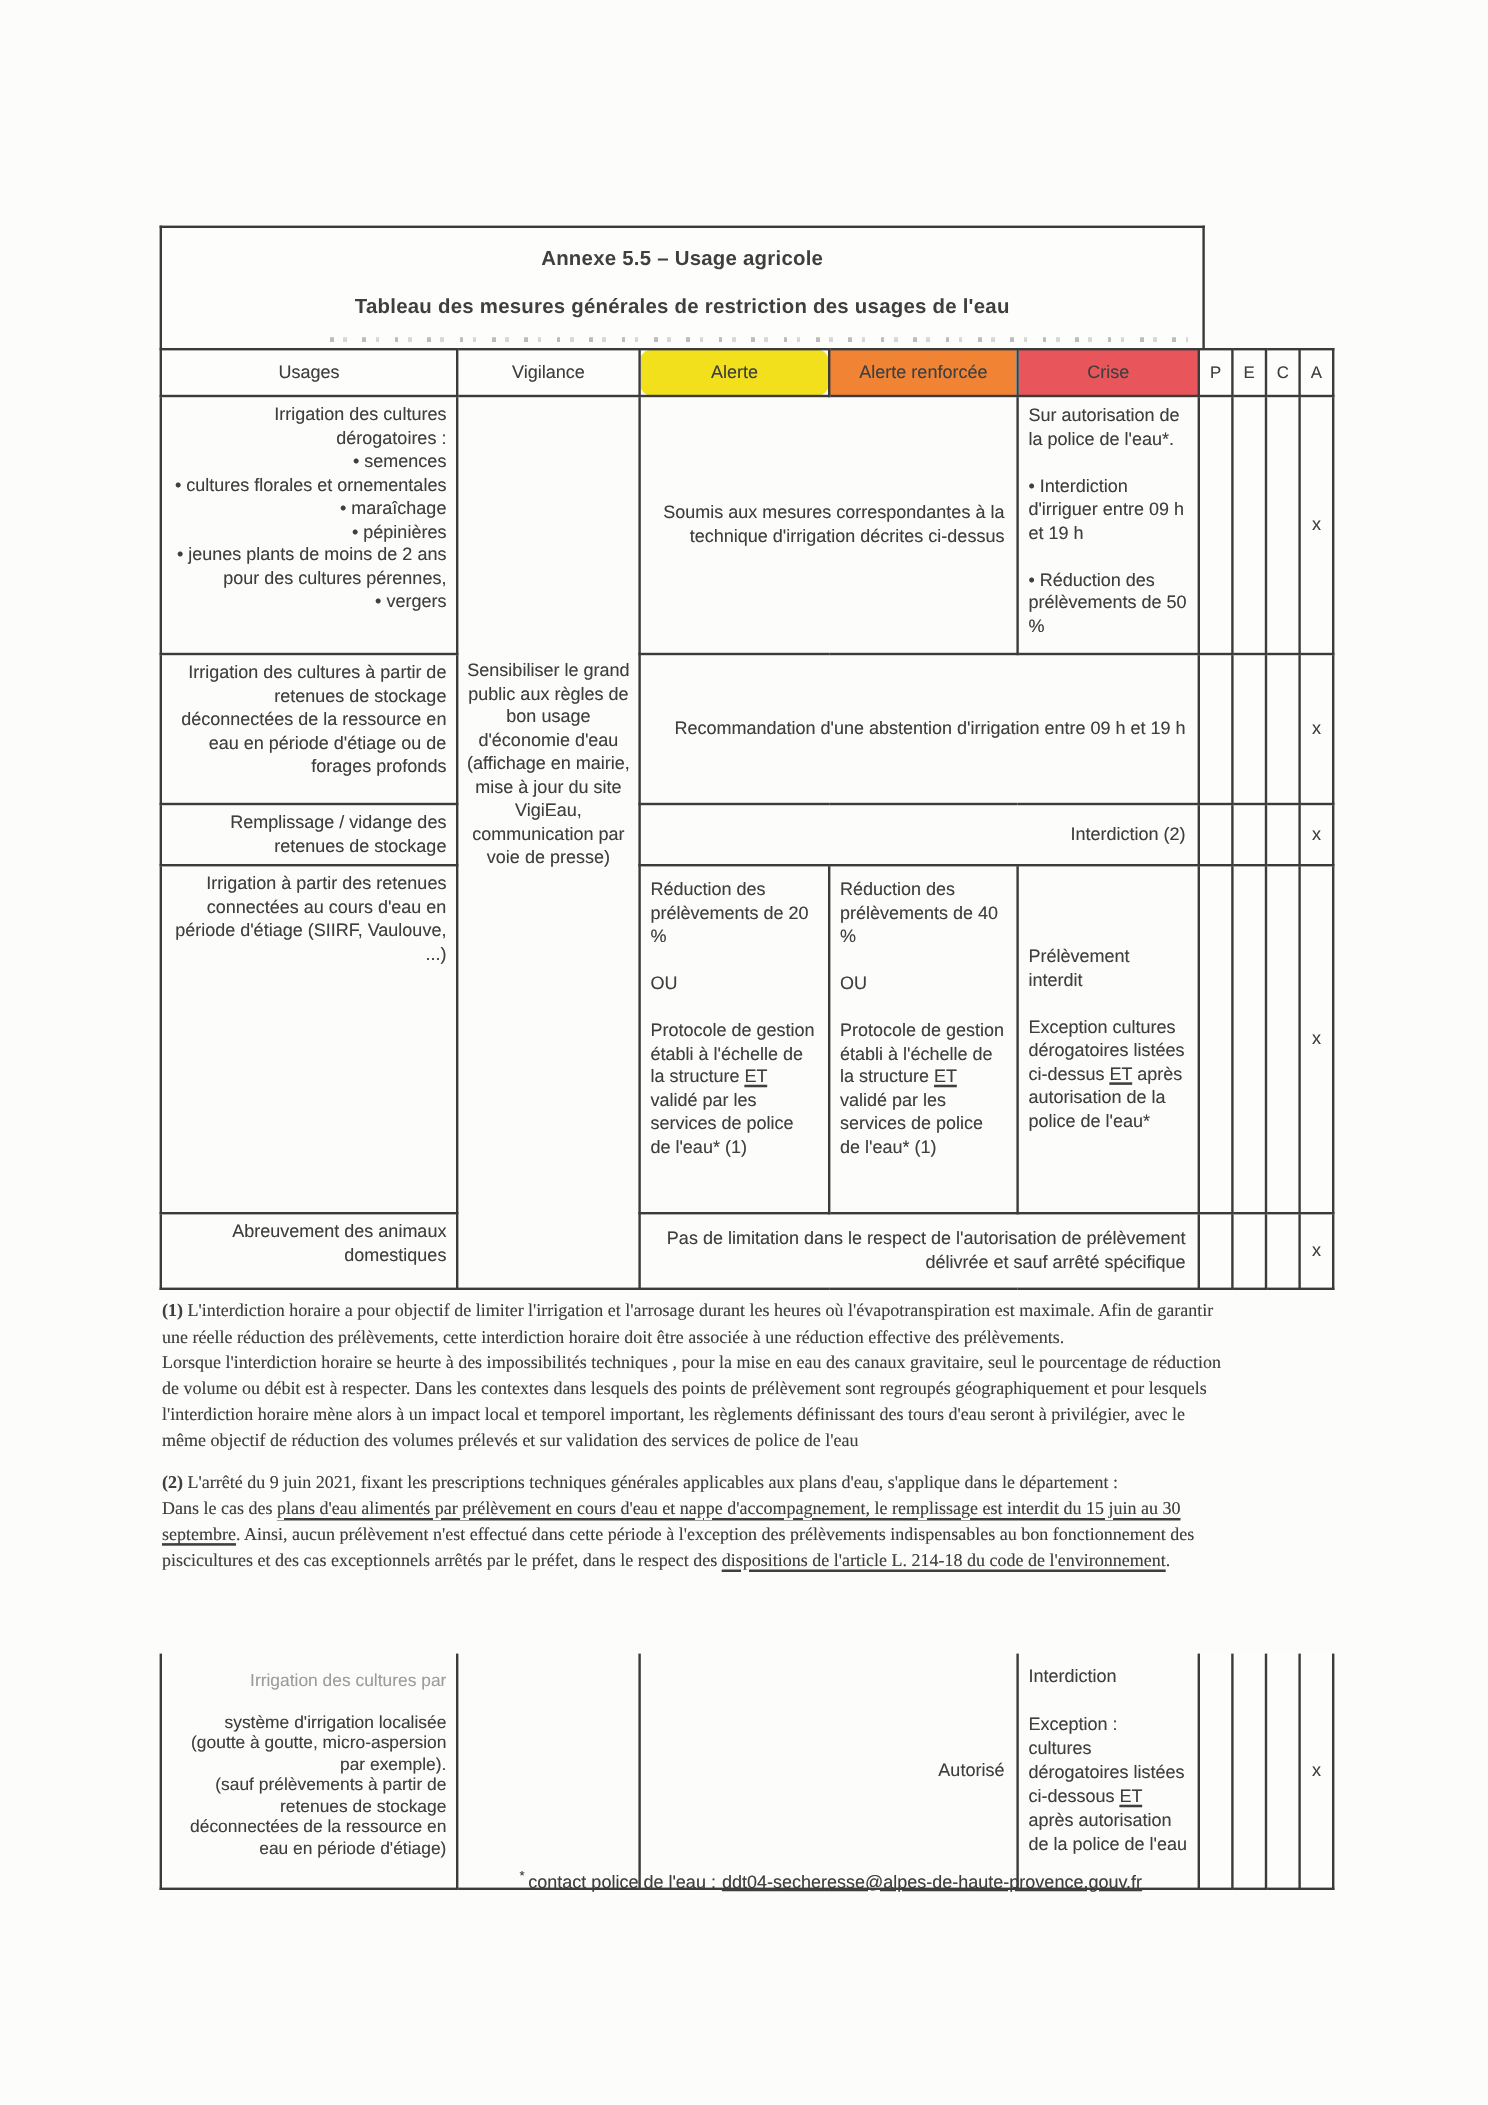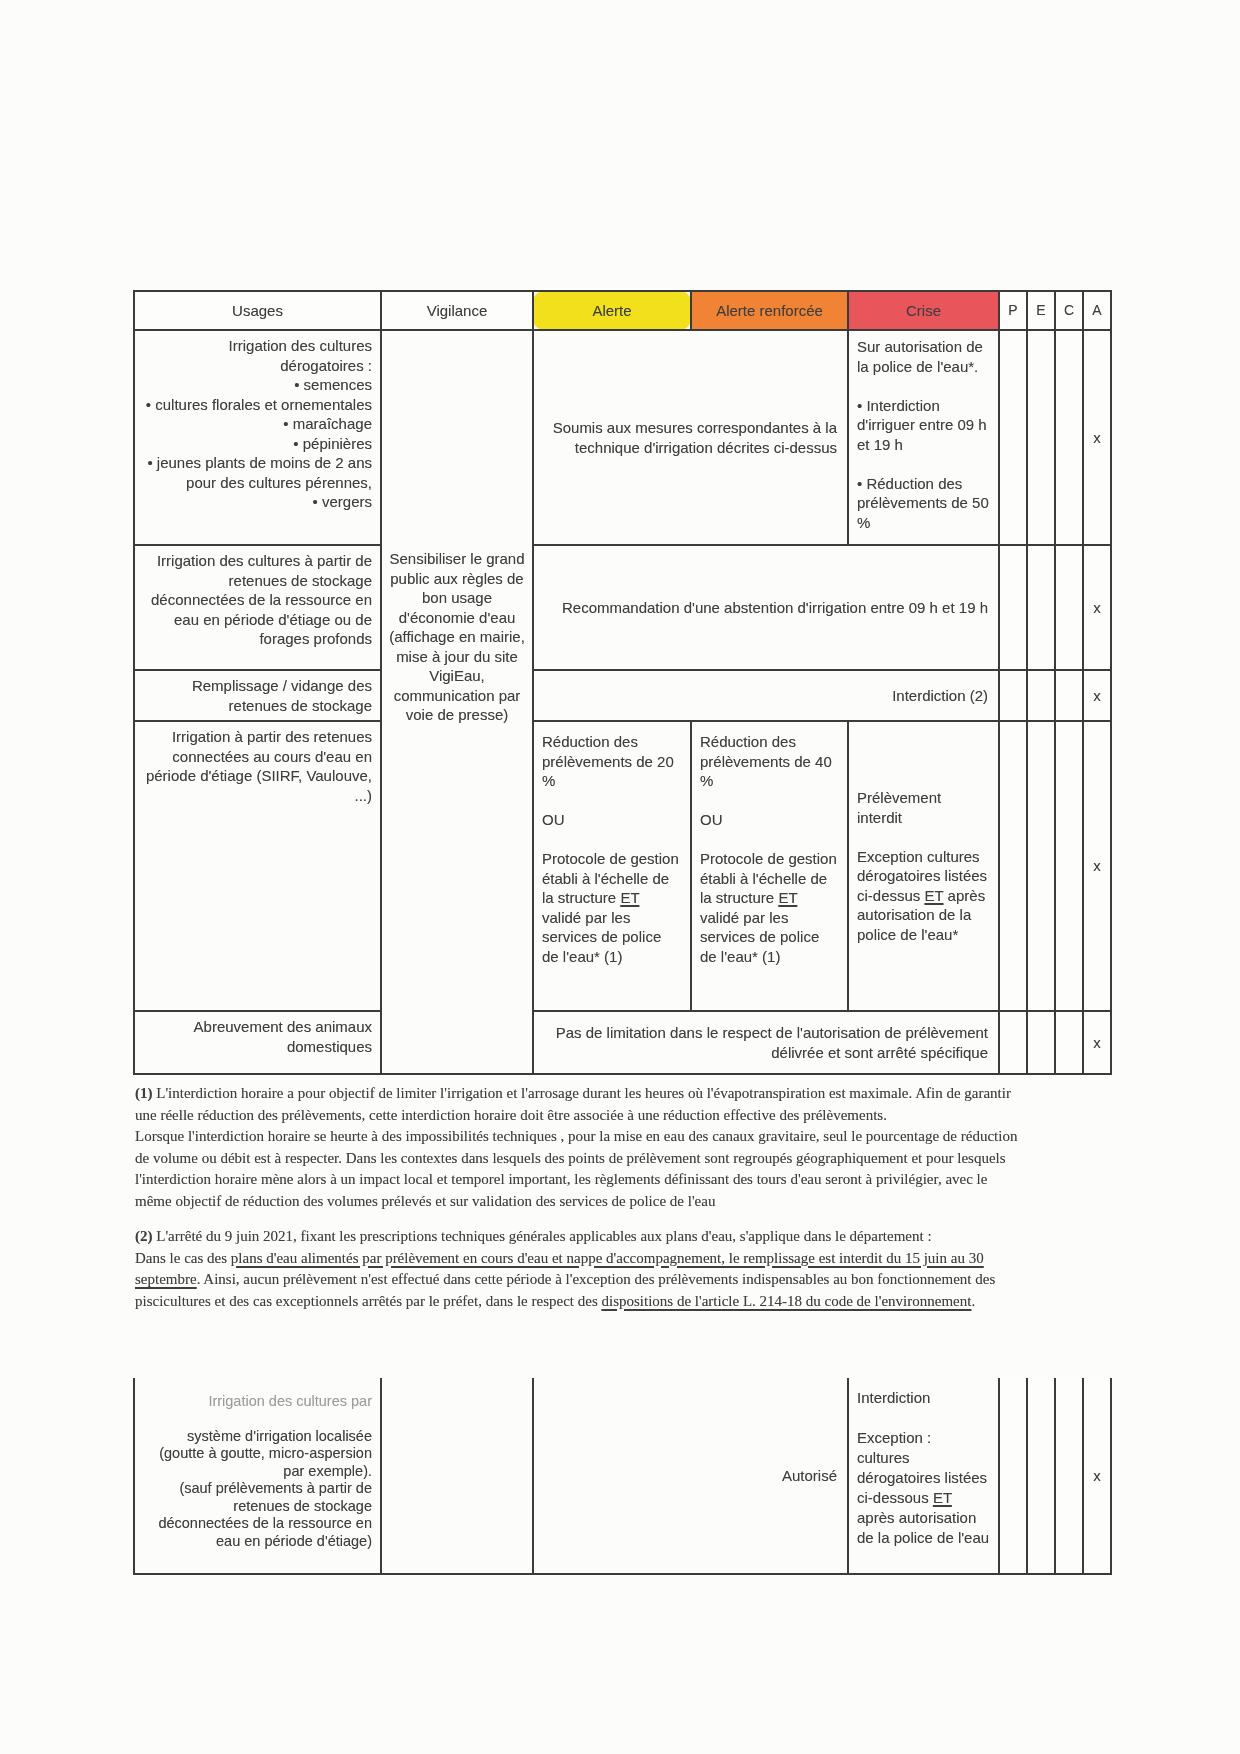--- a/index.html
+++ b/index.html
@@ -73,20 +73,25 @@
     text-shadow:0 0 .4px rgba(80,80,80,.45);
   }
   .footer .sup{vertical-align:super;font-size:11px;margin-right:3px;}
   .footer .email{text-decoration:underline;text-underline-offset:1px;text-decoration-thickness:1.5px;margin-left:5px;}
 </style>
 </head>
 <body>
 
 <div class="sheet">
 
+  <div class="titlebox">
+    <div class="t1">Annexe 5.5 – Usage agricole</div>
+    <div class="t2">Tableau des mesures générales de restriction des usages de l'eau</div>
+    <div class="clip-line"></div>
+  </div>
 
   <table class="main">
     <colgroup>
       <col style="width:247px">
         <col style="width:152px">
         <col style="width:158px">
       <col style="width:157px">
         <col style="width:151px">
       <col style="width:28px">
         <col style="width:28px">
@@ -157,21 +162,21 @@
       <td class="crise-mid"><span>Prélèvement interdit
 
 Exception cultures dérogatoires listées ci-dessus </span><span class="u-et">ET</span><span> après autorisation de la police de l'eau*</span></td>
       <td class="peca"></td>
       <td class="peca"></td>
       <td class="peca"></td>
       <td class="peca xmark">x</td>
     </tr>
     <tr style="height:63px">
       <td class="usage">Abreuvement des animaux domestiques</td>
-      <td class="mid" colspan="3">Pas de limitation dans le respect de l'autorisation de prélèvement délivrée et sont arrêté spécifique</td>
+      <td class="mid" colspan="3">Pas de limitation dans le respect de l'autorisation de prélèvement délivrée et sauf arrêté spécifique</td>
       <td class="peca"></td>
       <td class="peca"></td>
       <td class="peca"></td>
       <td class="peca xmark">x</td>
     </tr>
   </tbody>
     </table>
 
   <div class="footnotes">
     <p class="fn"><b>(1)</b><span> L'interdiction horaire a pour objectif de limiter l'irrigation et l'arrosage durant les heures où l'évapotranspiration est maximale. Afin de garantir une réelle réduction des prélèvements, cette interdiction horaire doit être associée à une réduction effective des prélèvements.
@@ -206,14 +211,17 @@
 Exception :
 cultures dérogatoires listées ci-dessous </span><span class="u-et">ET</span><span> après autorisation de la police de l'eau</span></td>
       <td class="peca"></td>
       <td class="peca"></td>
       <td class="peca"></td>
       <td class="peca xmark">x</td>
     </tr>
   </tbody>
     </table>
 
+  <div class="footer">
+    <span class="sup">*</span><span>contact police de l'eau :</span><span class="email">ddt04-secheresse@alpes-de-haute-provence.gouv.fr</span>
+  </div>
 
 </div>
 
 </body></html>

